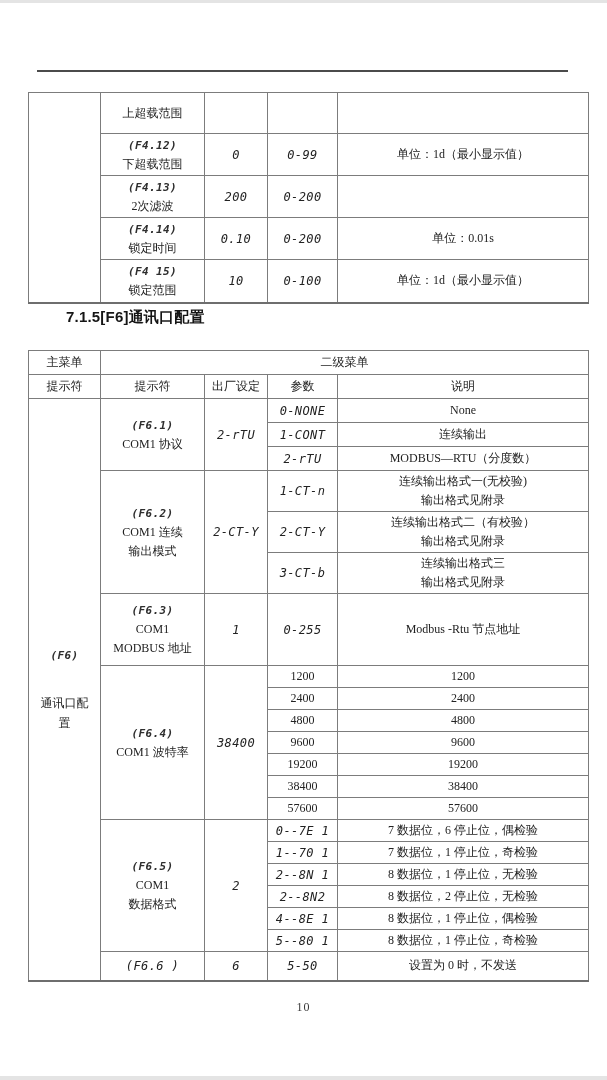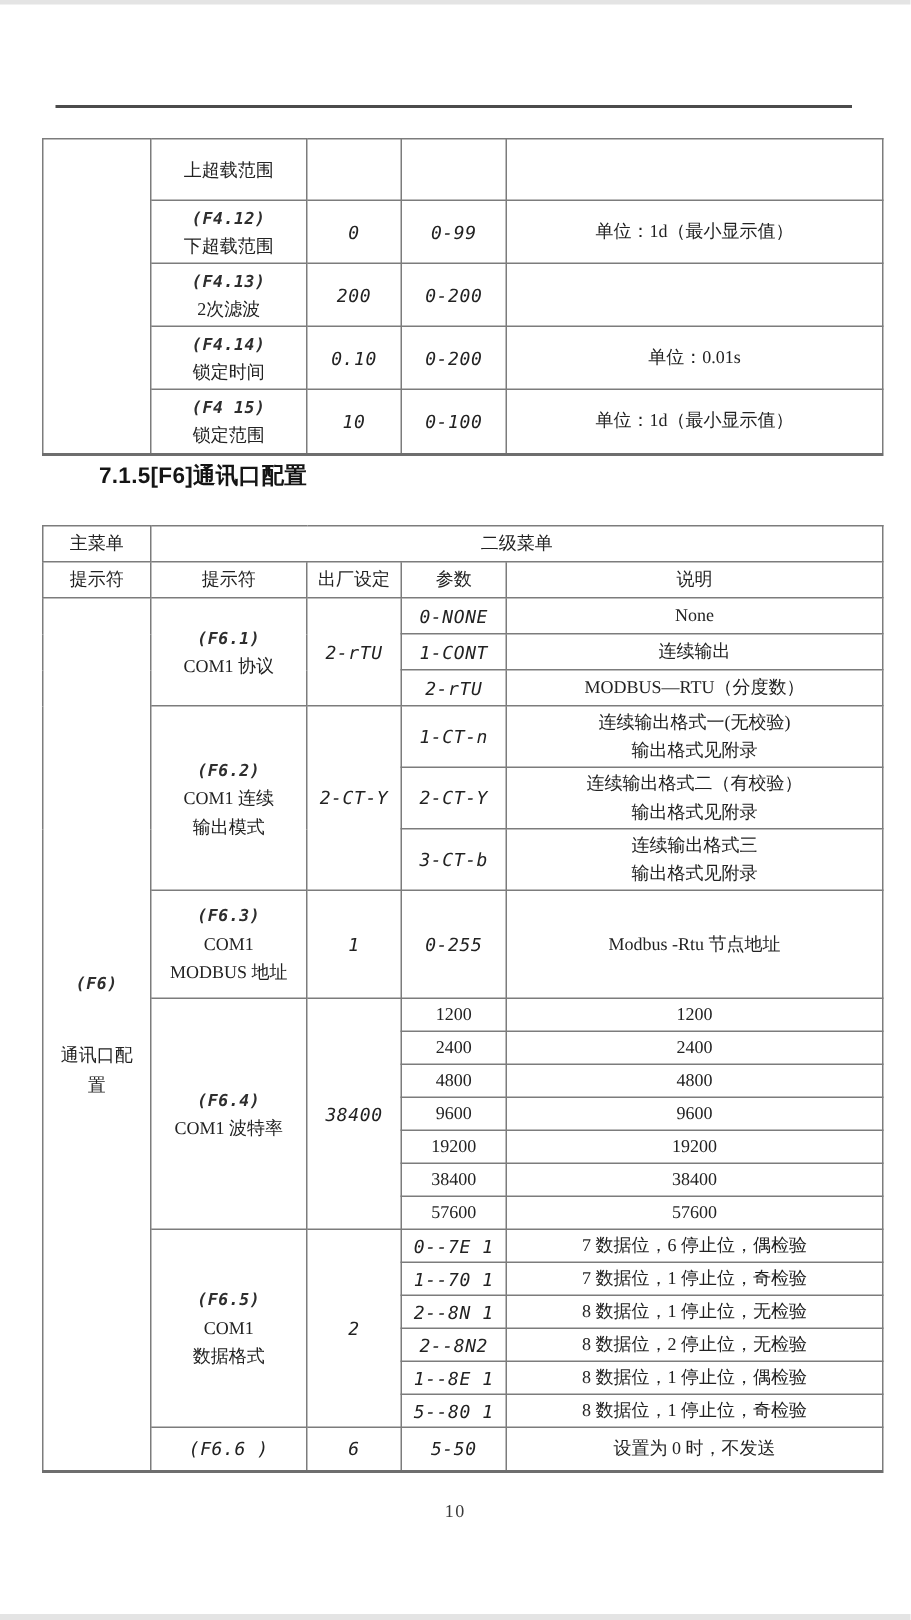--- a/index.html
+++ b/index.html
@@ -234,21 +234,21 @@
   </tr>
   <tr class="r22">
     <td class="seg">2--8N 1</td>
     <td class="desc">8 数据位，1 停止位，无检验</td>
   </tr>
   <tr class="r22">
     <td class="seg">2--8N2</td>
     <td class="desc">8 数据位，2 停止位，无检验</td>
   </tr>
   <tr class="r22">
-    <td class="seg">1--8E 1</td>
+    <td class="seg">4--8E 1</td>
     <td class="desc">8 数据位，1 停止位，偶检验</td>
   </tr>
   <tr class="r22">
     <td class="seg">5--80 1</td>
     <td class="desc">8 数据位，1 停止位，奇检验</td>
   </tr>
 
   <tr class="r29">
     <td class="seg">(F6.6 )</td>
     <td class="seg">6</td>

